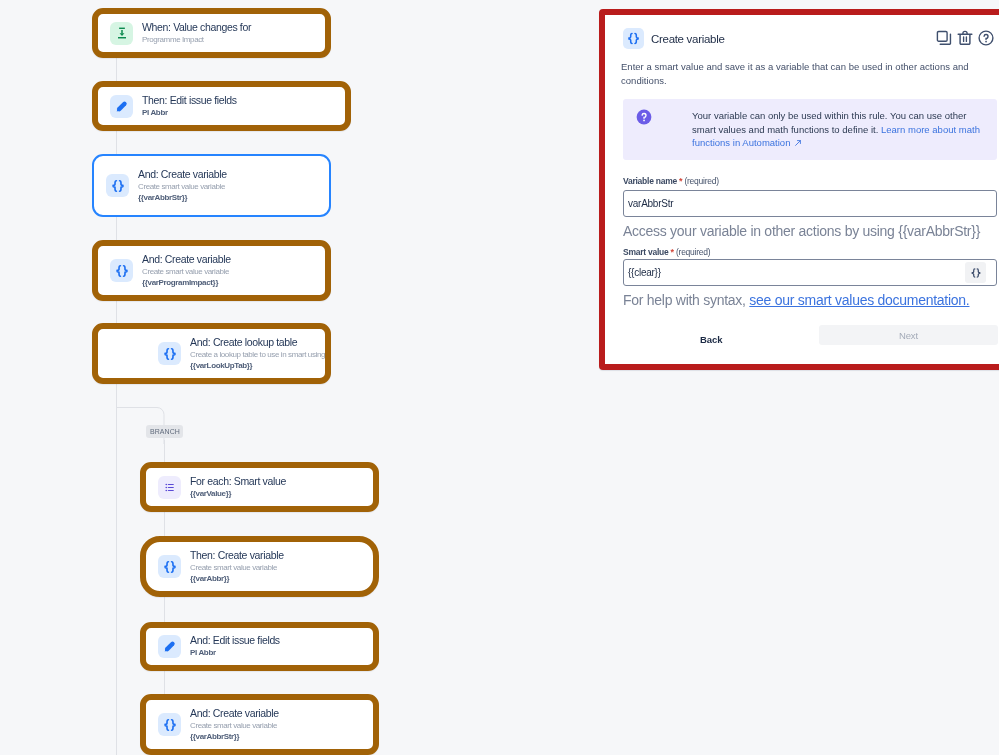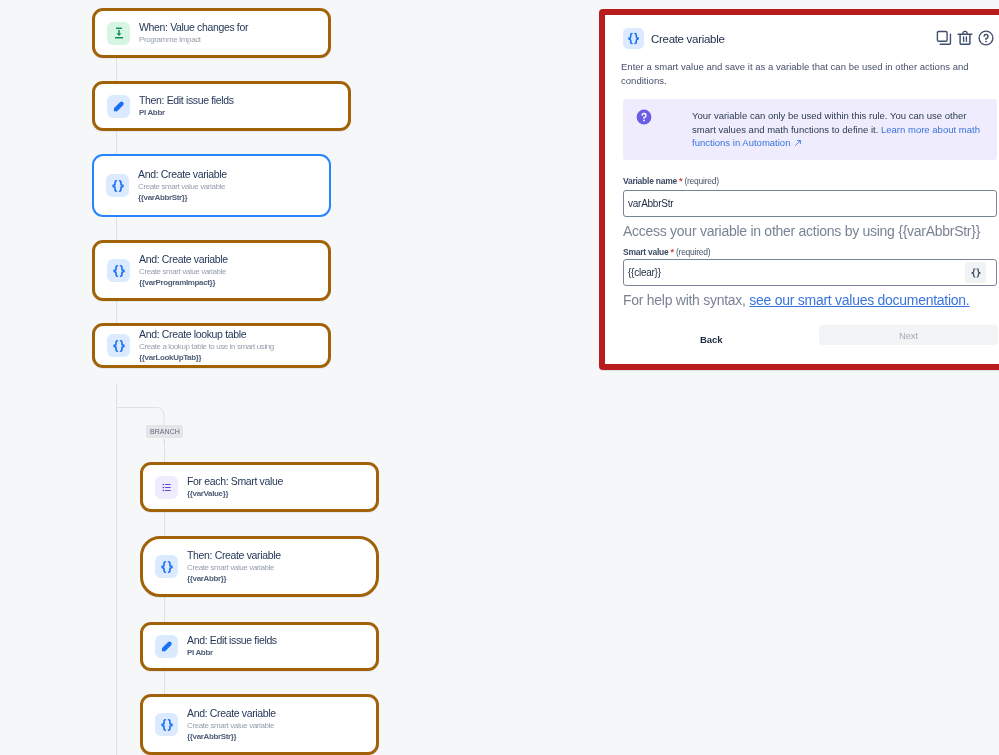--- a/index.html
+++ b/index.html
@@ -3,21 +3,21 @@
 <meta charset="utf-8">
 <style>
   html,body{margin:0;padding:0;}
   body{width:999px;height:755px;background:#f6f7f9;
        font-family:"Liberation Sans",sans-serif;overflow:hidden;position:relative;
        -webkit-font-smoothing:antialiased;}
 
   
   .tree{position:absolute;left:0;top:0;width:600px;height:755px;}
   .conn{position:absolute;background:#dfe1e6;width:1px;}
-  .node{position:absolute;background:#ffffff;border:3px solid #a16207;border-radius:11px;
+  .node{position:absolute;background:#ffffff;border:6px solid #a16207;border-radius:11px;
         box-sizing:border-box;display:flex;align-items:center;
         box-shadow:0 1px 1px rgba(9,30,66,0.07);}
   .node.sel{border:2px solid #2684ff;box-shadow:none;}
   .node .ico{width:23px;height:23px;border-radius:6px;flex:0 0 auto;
              display:flex;align-items:center;justify-content:center;margin-left:12px;}
   .node .txt{margin-left:9px;position:relative;top:-1px;}
   .node .t{font-size:10.5px;color:#253858;line-height:14px;letter-spacing:-0.35px;}
   .node .s{font-size:8px;color:#97a0af;line-height:11px;margin-top:0px;letter-spacing:-0.4px;}
   .node .c{font-size:8px;color:#505f79;line-height:11px;font-weight:bold;margin-top:0px;letter-spacing:-0.35px;}
 
@@ -127,21 +127,21 @@
         <path d="M9.4 3.3 C10.5 3.3 10.65 4.2 10.65 5.3 L10.65 6.5 C10.65 7.2 11.3 7.5 12.4 7.5 M9.4 12.7 C10.5 12.7 10.65 11.8 10.65 10.7 L10.65 9.5 C10.65 8.8 11.3 8.5 12.4 8.5" stroke="#1c6ff2" stroke-width="1.45" stroke-linecap="round" stroke-linejoin="round" fill="none"></path>
       </svg>
     </div>
     <div class="txt">
       <div class="t">And: Create variable</div>
       <div class="s">Create smart value variable</div>
       <div class="c">{{varProgramImpact}}</div>
     </div>
   </div>
 
-  <div class="node" style="left:92px;top:323px;width:239px;height:45px;">
+  <div class="node" style="left:92px;top:323px;width:239px;height:61px;justify-content:flex-end;">
     <div class="ico blue">
       <svg width="18" height="18" viewBox="0 0 16 16" fill="none">
         <path d="M6.6 3.3 C5.5 3.3 5.35 4.2 5.35 5.3 L5.35 6.5 C5.35 7.2 4.7 7.5 3.6 7.5 M6.6 12.7 C5.5 12.7 5.35 11.8 5.35 10.7 L5.35 9.5 C5.35 8.8 4.7 8.5 3.6 8.5" stroke="#1c6ff2" stroke-width="1.45" stroke-linecap="round" stroke-linejoin="round" fill="none"></path>
         <path d="M9.4 3.3 C10.5 3.3 10.65 4.2 10.65 5.3 L10.65 6.5 C10.65 7.2 11.3 7.5 12.4 7.5 M9.4 12.7 C10.5 12.7 10.65 11.8 10.65 10.7 L10.65 9.5 C10.65 8.8 11.3 8.5 12.4 8.5" stroke="#1c6ff2" stroke-width="1.45" stroke-linecap="round" stroke-linejoin="round" fill="none"></path>
       </svg>
     </div>
     <div class="txt">
       <div class="t">And: Create lookup table</div>
       <div class="s">Create a lookup table to use in smart using</div>
       <div class="c">{{varLookUpTab}}</div>

